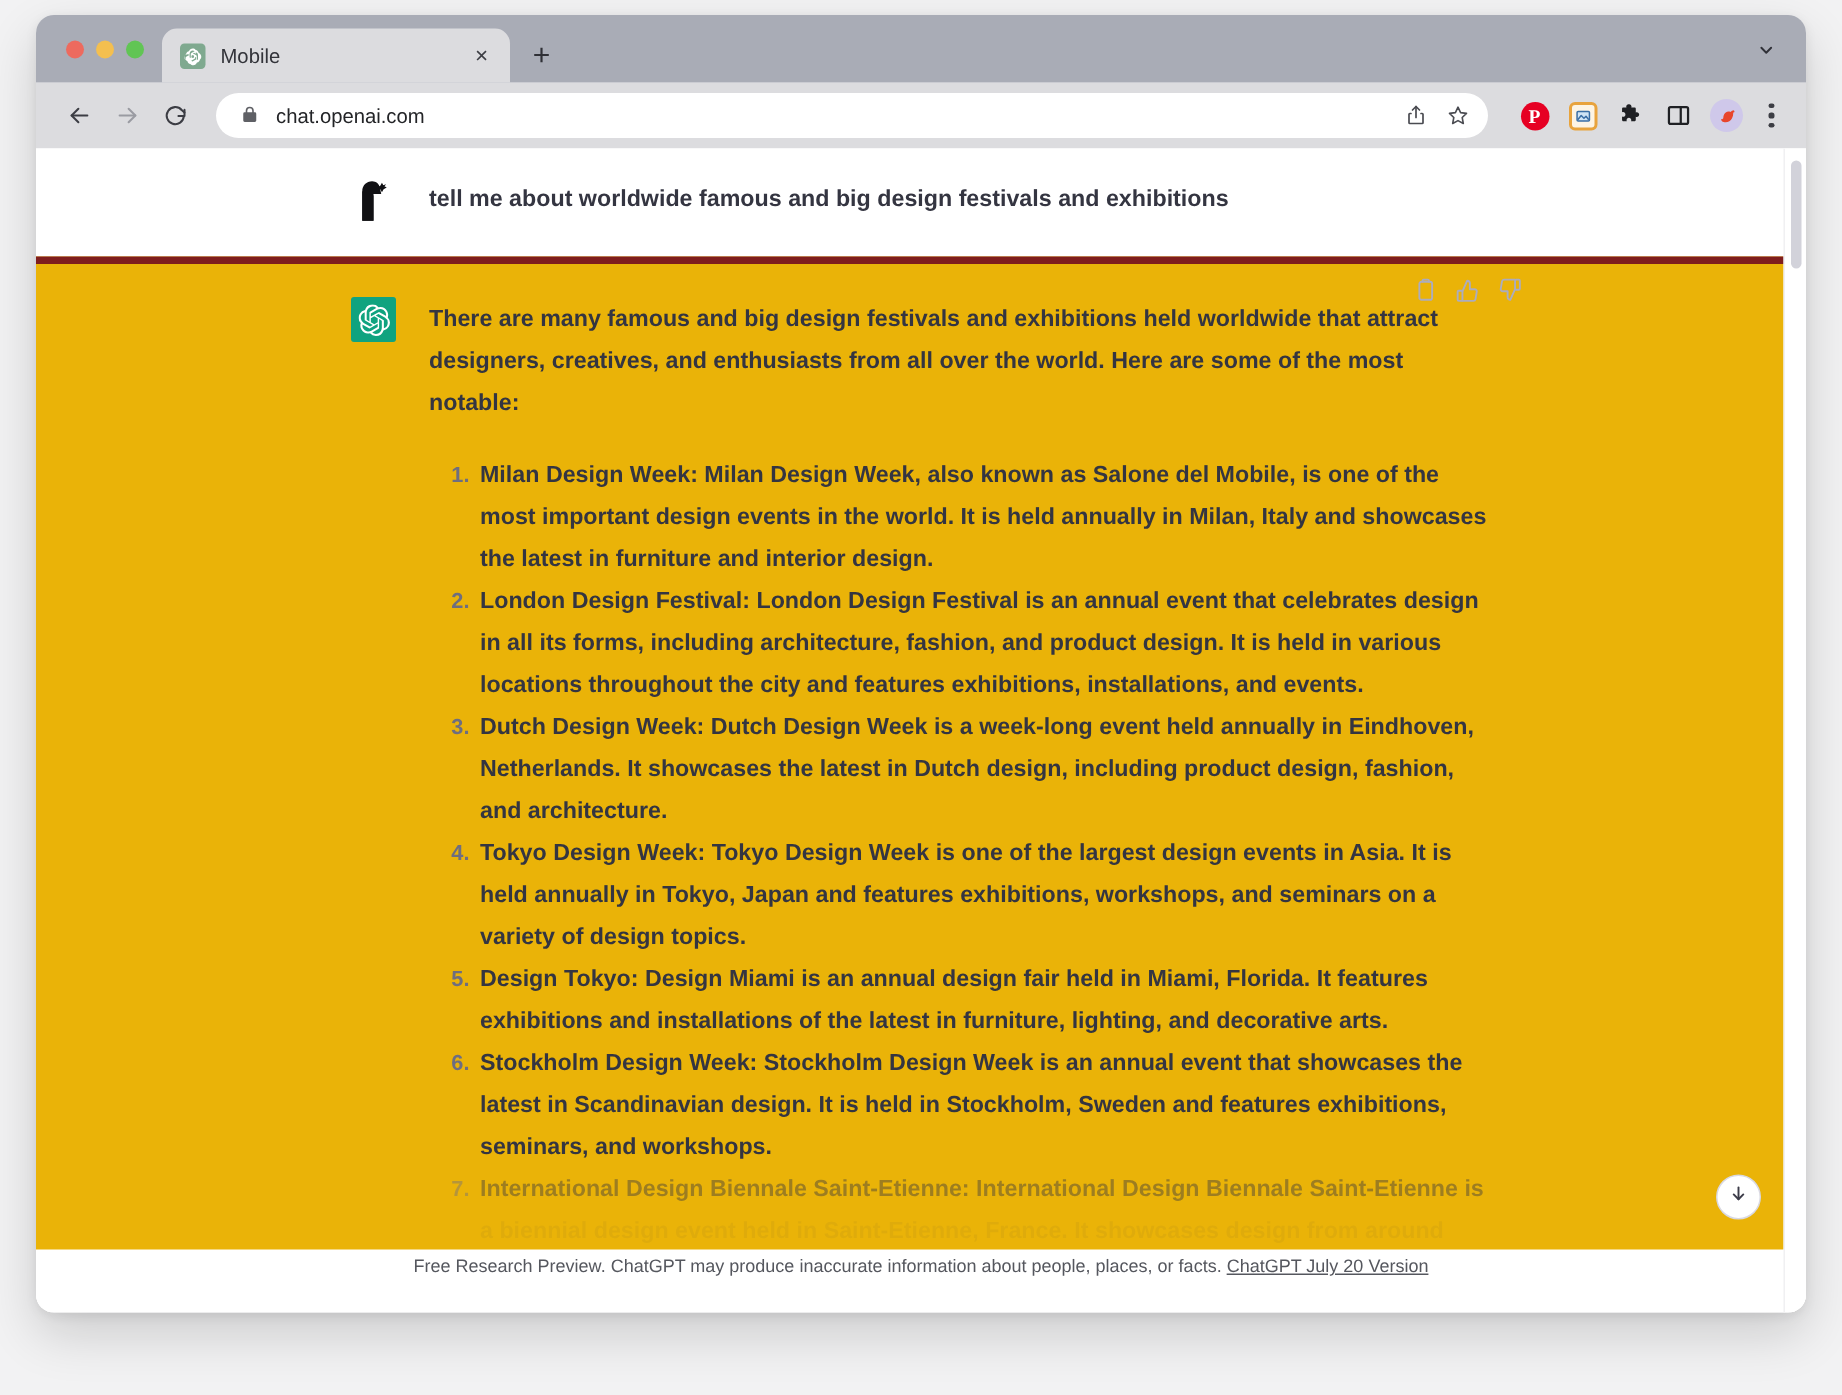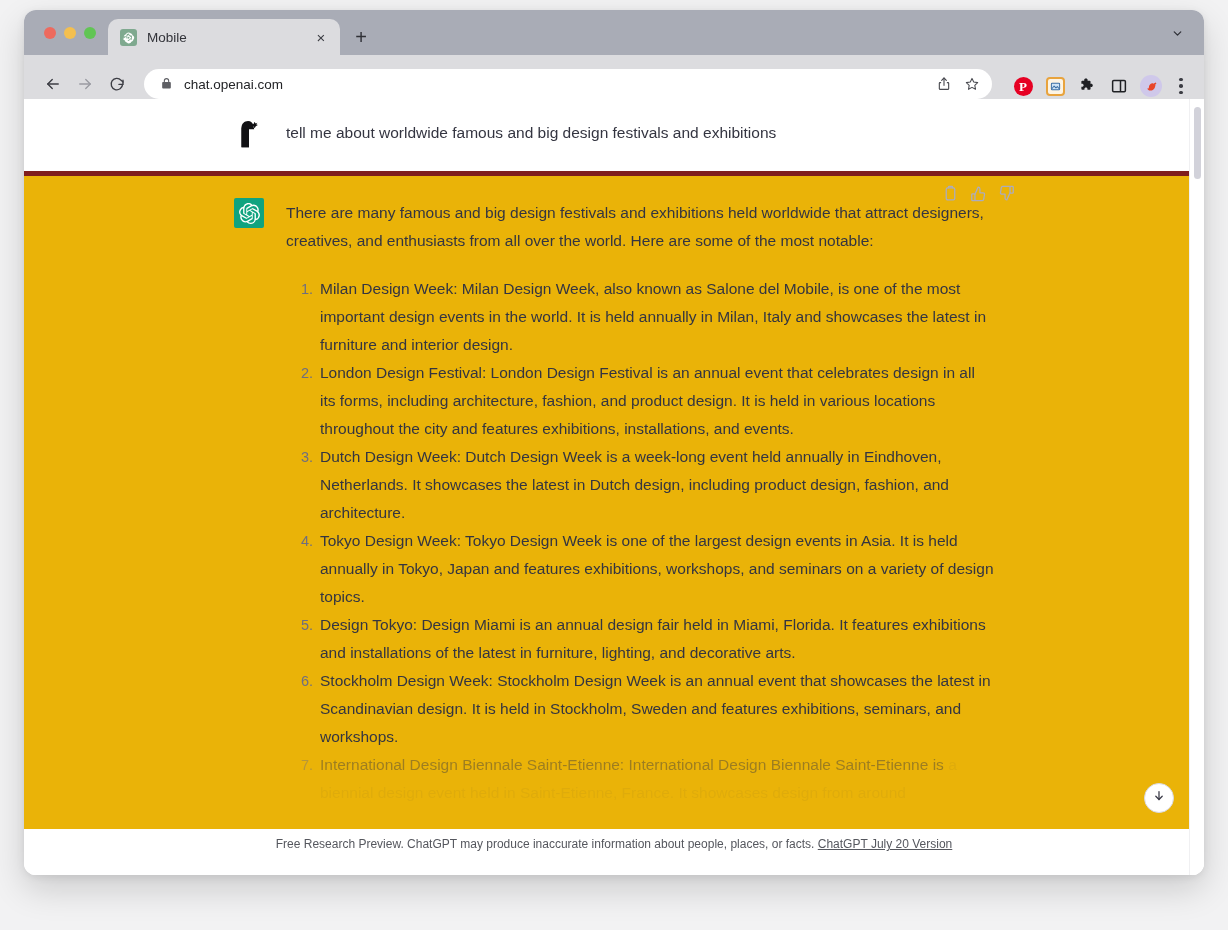--- a/index.html
+++ b/index.html
@@ -76,21 +76,21 @@
     position: absolute; right: 14px; top: 12px;
     width: 26px; height: 22px;
     display: flex; align-items: center; justify-content: center;
     color: #303138;
   }
 
   
   .toolbar {
     height: 44px;
     background: #dcdcdf;
-    display: flex; align-items: flex-end;
+    display: flex; align-items: center;
     padding: 0 12px 0 14px;
     gap: 2px;
   }
   .nav-btn {
     width: 30px; height: 30px;
     display: flex; align-items: center; justify-content: center;
     color: #3c3d44;
     flex: 0 0 auto;
   }
   .nav-btn.disabled { color: #9a9ba2; }
@@ -143,21 +143,21 @@
   .kebab i { width: 3.5px; height: 3.5px; border-radius: 50%; background: #3c3d44; display:block; }
 
   
   .viewport {
     position: relative;
     height: 776px;
     background: #ffffff;
     overflow: hidden;
   }
 
-  .msg { width: 100%; position: relative; }
+  .msg { width: 100%; position: relative; font-weight: bold; }
   .msg.user { background: #ffffff; }
   .msg.assistant { background: #eab308; border-top: 5px solid #7f1d1d; }
 
   .msg-inner {
     display: flex;
     gap: 22px;
     padding: 22px 0 22px 0;
     margin: 0 auto;
     width: 760px;
     position: relative;

